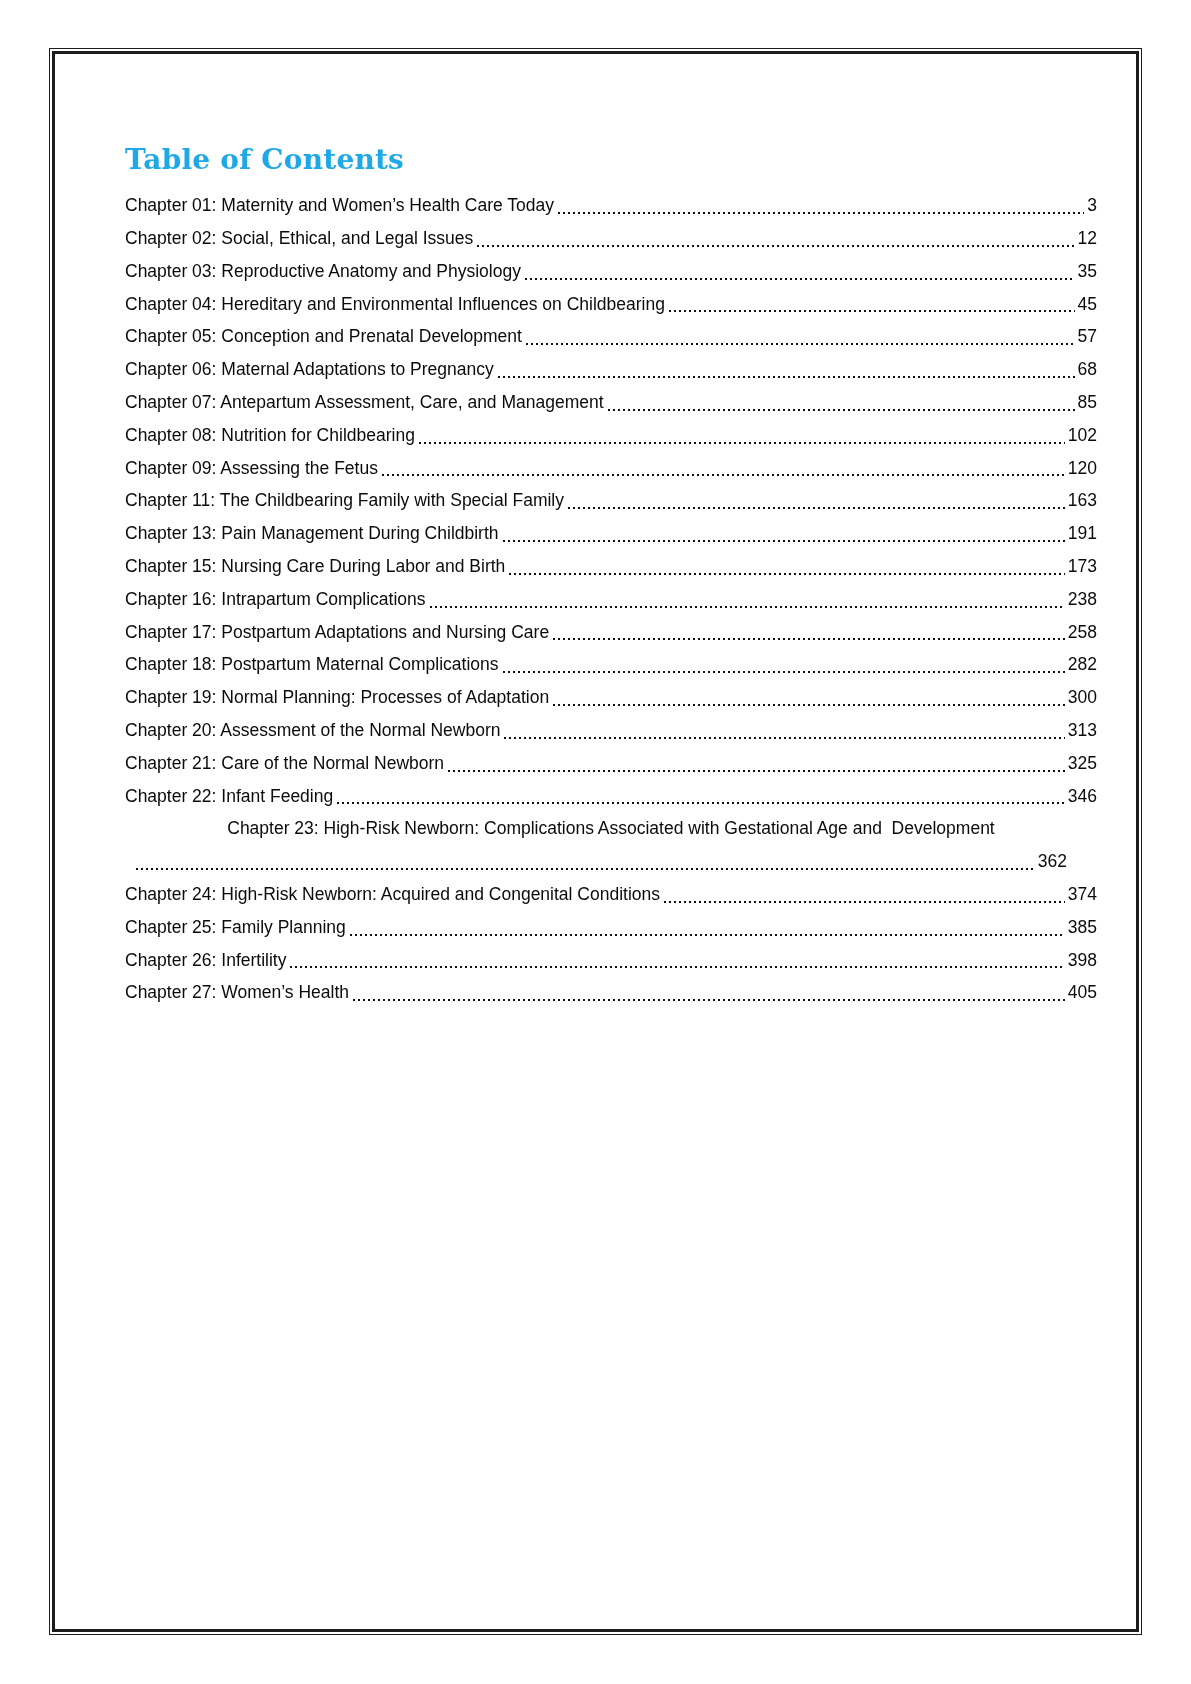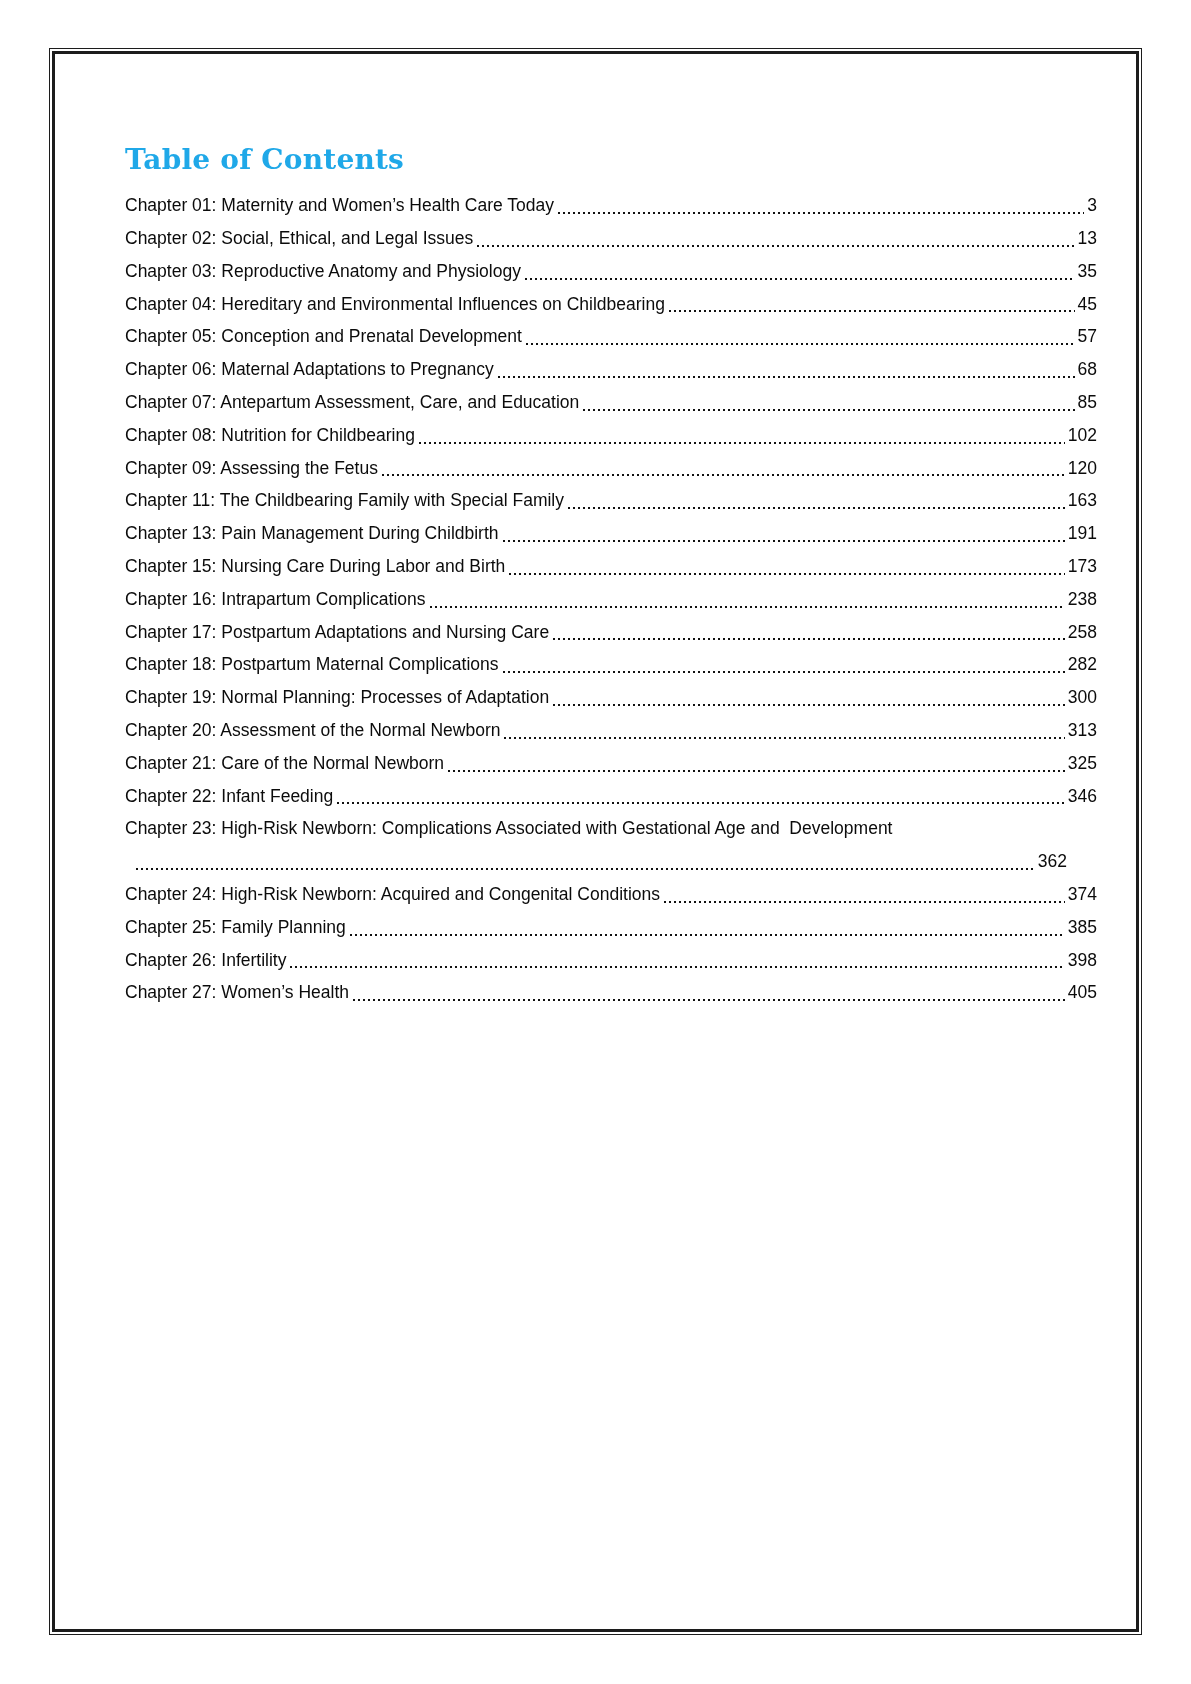--- a/index.html
+++ b/index.html
@@ -85,20 +85,21 @@
   .toc-row-wrap {
     font-size: 17.5px;
     color: #0b0b0b;
   }
   .toc-row-wrap .toc-label {
     display: block;
     line-height: 32.8px;
     height: 32.8px;
     white-space: pre;
     overflow: visible;
+    text-align: center;
   }
   .toc-row-wrap .dots-line {
     display: flex;
     align-items: flex-end;
     height: 32.8px;
     line-height: 32.8px;
     padding-left: 7px;
     padding-right: 30px;
   }
 </style>
@@ -115,21 +116,21 @@
     <div class="toc" id="toc-list">
   <div class="toc-row">
     <span class="toc-label">Chapter 01: Maternity and Women’s Health Care Today</span>
     <span class="toc-dots"></span>
     <span class="toc-page">3</span>
   </div>
 
   <div class="toc-row">
     <span class="toc-label">Chapter 02: Social, Ethical, and Legal Issues</span>
     <span class="toc-dots"></span>
-    <span class="toc-page">13</span>
+    <span class="toc-page">12</span>
   </div>
 
   <div class="toc-row">
     <span class="toc-label">Chapter 03: Reproductive Anatomy and Physiology</span>
     <span class="toc-dots"></span>
     <span class="toc-page">35</span>
   </div>
 
   <div class="toc-row">
     <span class="toc-label">Chapter 04: Hereditary and Environmental Influences on Childbearing</span>
@@ -143,21 +144,21 @@
     <span class="toc-page">57</span>
   </div>
 
   <div class="toc-row">
     <span class="toc-label">Chapter 06: Maternal Adaptations to Pregnancy</span>
     <span class="toc-dots"></span>
     <span class="toc-page">68</span>
   </div>
 
   <div class="toc-row">
-    <span class="toc-label">Chapter 07: Antepartum Assessment, Care, and Education</span>
+    <span class="toc-label">Chapter 07: Antepartum Assessment, Care, and Management</span>
     <span class="toc-dots"></span>
     <span class="toc-page">85</span>
   </div>
 
   <div class="toc-row">
     <span class="toc-label">Chapter 08: Nutrition for Childbearing</span>
     <span class="toc-dots"></span>
     <span class="toc-page">102</span>
   </div>
 

